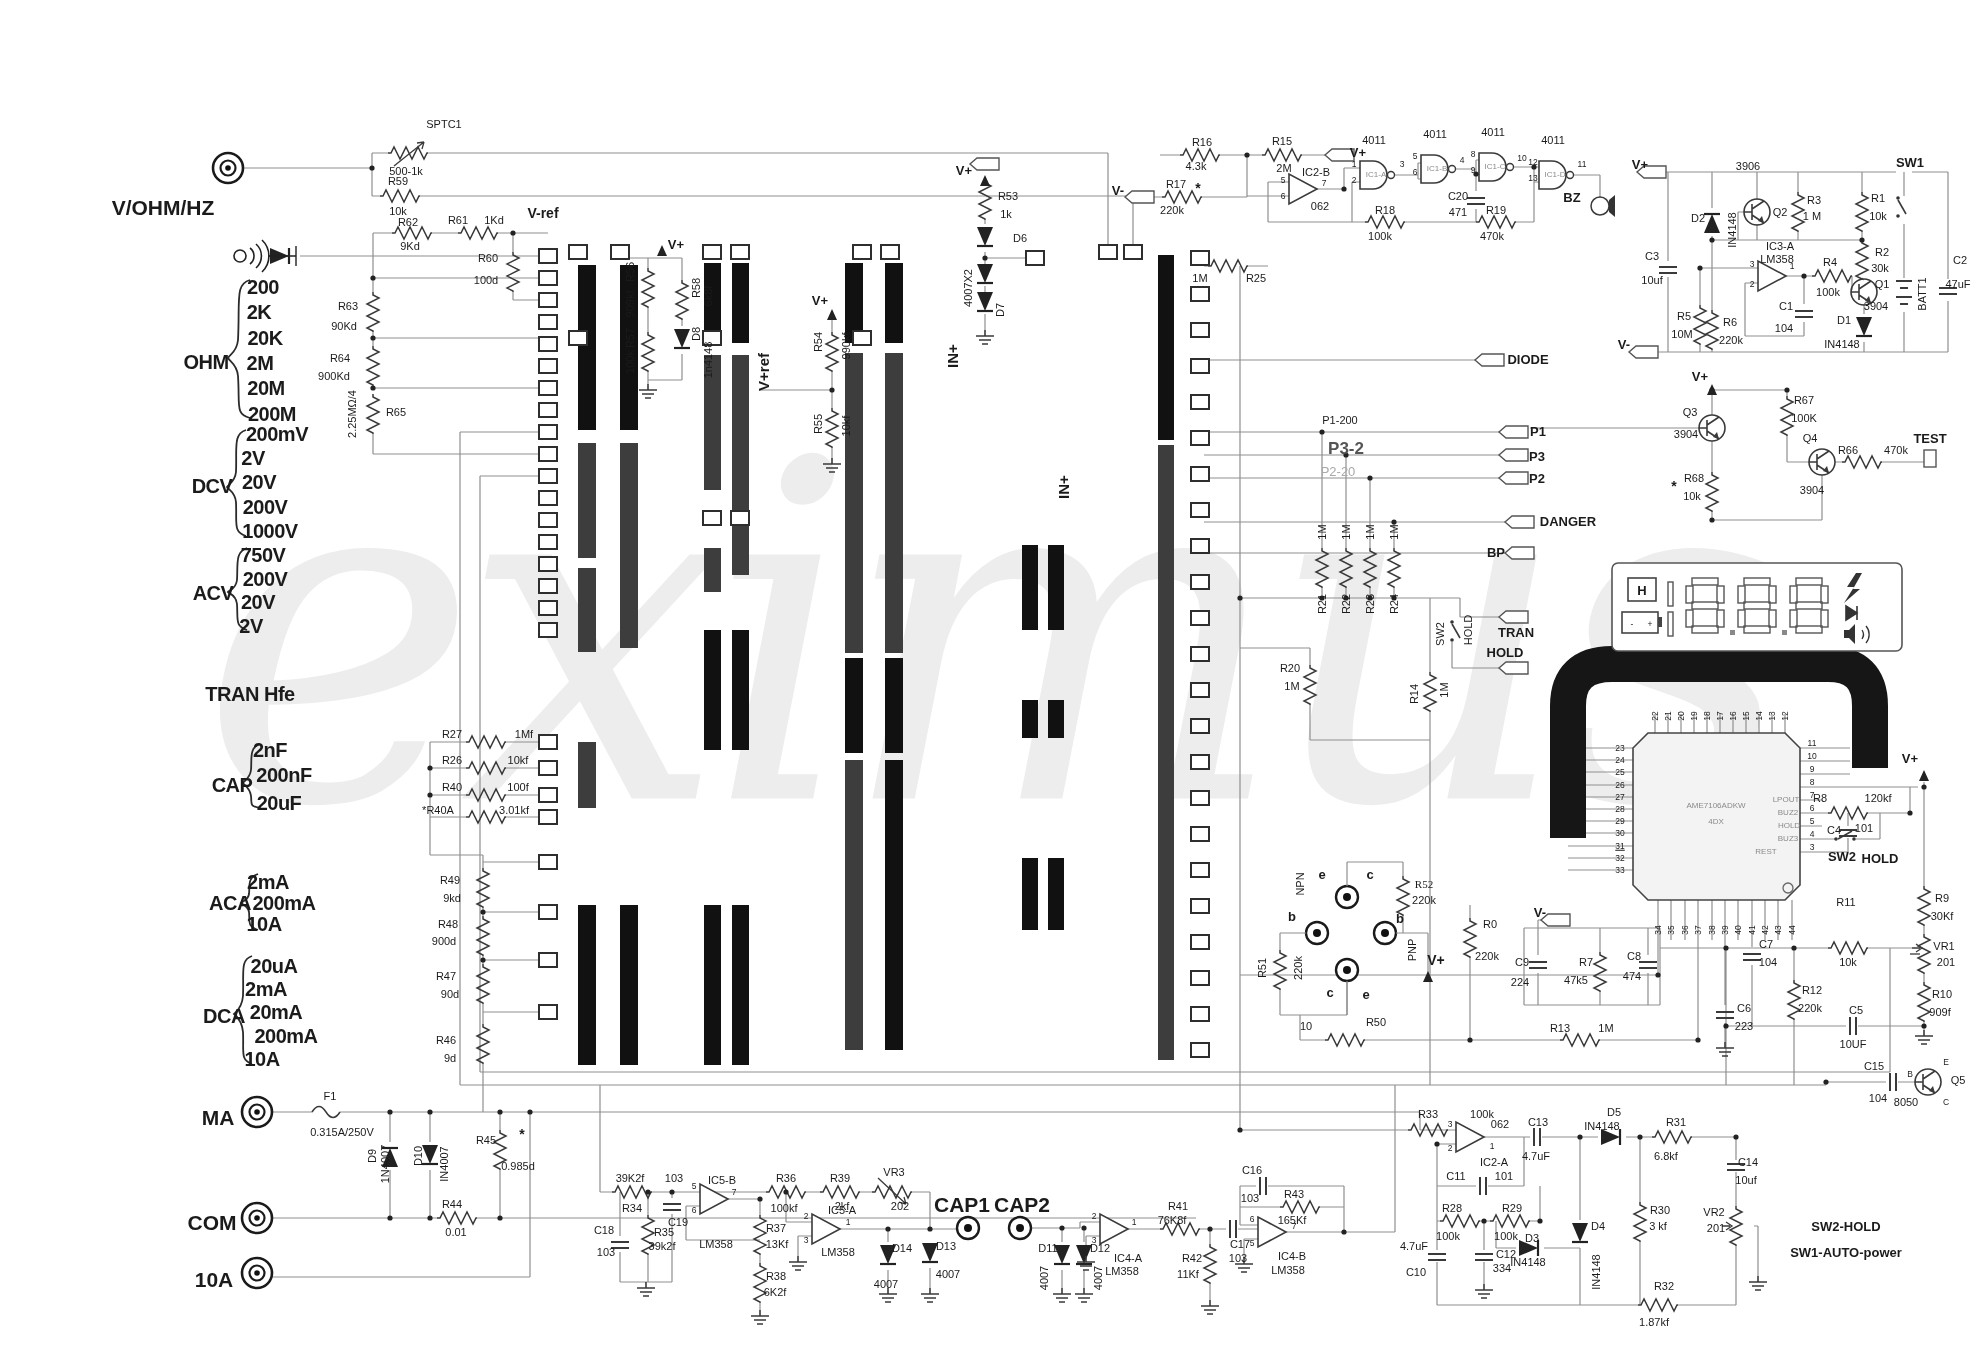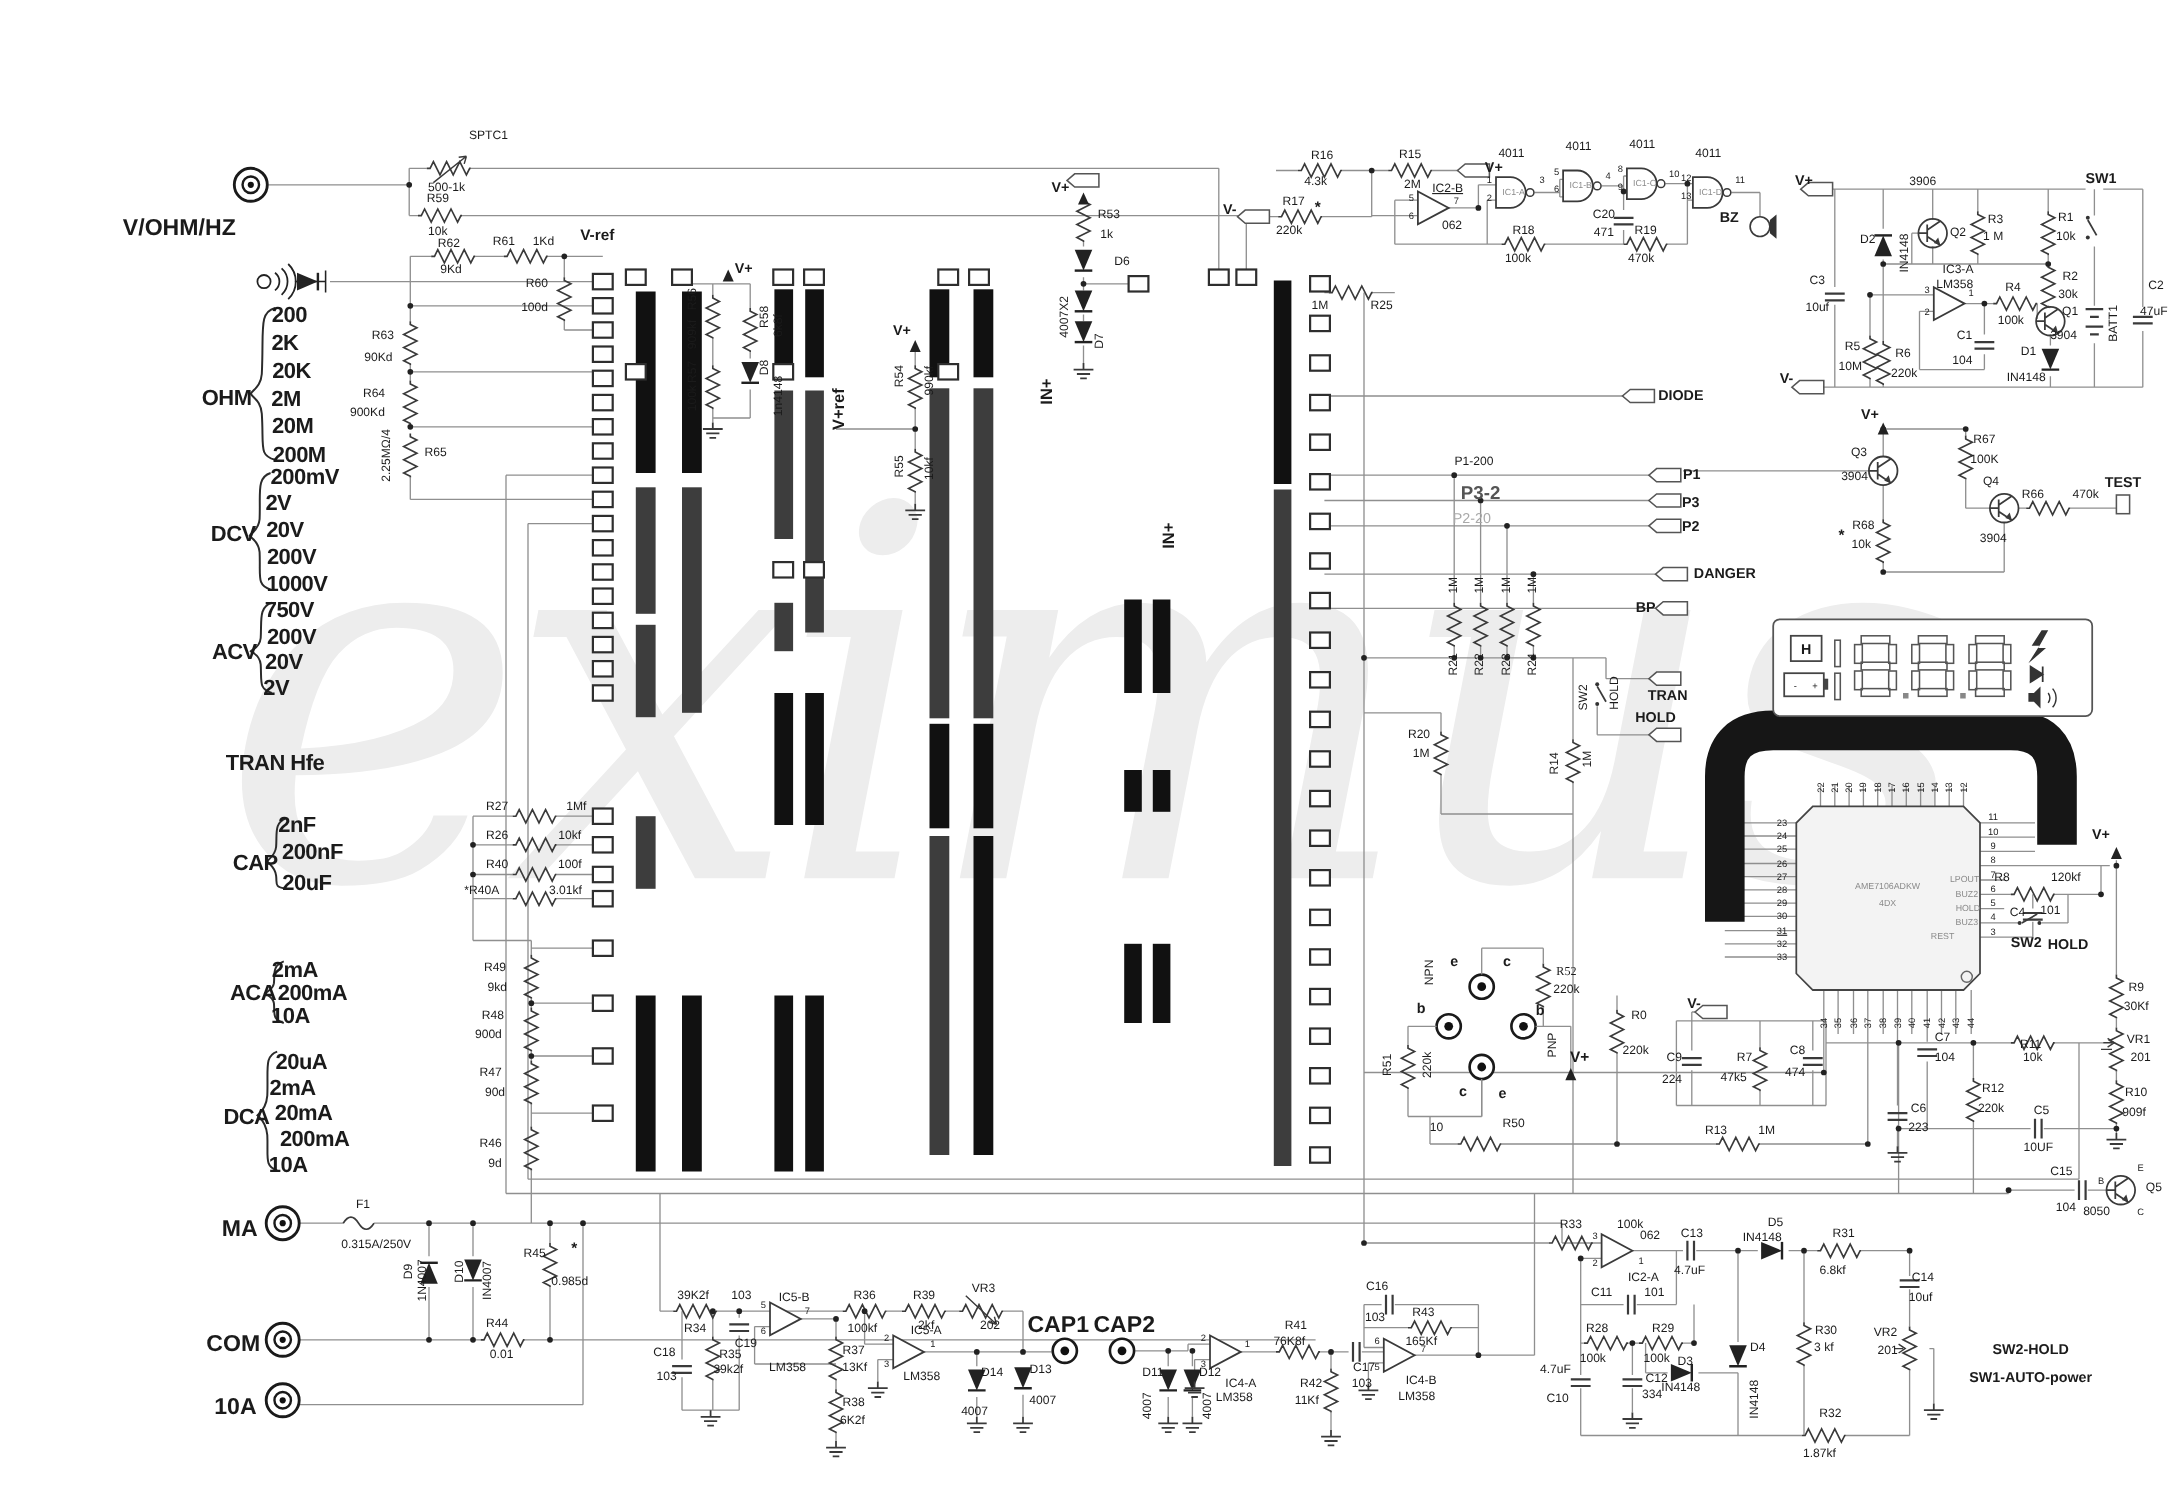--- a/index.html
+++ b/index.html
@@ -730,21 +730,21 @@
       <div class="lbl v" style="left: 1000px; top: 310px;">D7</div>
       <div class="lbl m" style="left: 1118px; top: 190px;">V-</div>
       <div class="lbl" style="left: 1176px; top: 184px;">R17</div>
       <div class="lbl" style="left: 1172px; top: 210px;">220k</div>
       <div class="lbl" style="left: 1202px; top: 142px;">R16</div>
       <div class="lbl" style="left: 1196px; top: 166px;">4.3k</div>
       <div class="lbl b" style="left: 1198px; top: 188px;">*</div>
       <div class="lbl" style="left: 1282px; top: 141px;">R15</div>
       <div class="lbl" style="left: 1284px; top: 168px;">2M</div>
       <div class="lbl m" style="left: 1358px; top: 152px;">V+</div>
-      <div class="lbl" style="left: 1316px; top: 172px; text-decoration: underline;">IC2-B</div>
+      <div class="lbl" style="left: 1316px; top: 172px;">IC2-B</div>
       <div class="lbl" style="left: 1320px; top: 206px;">062</div>
       <div class="lbl t" style="left: 1283px; top: 180px;">5</div>
       <div class="lbl t" style="left: 1283px; top: 196px;">6</div>
       <div class="lbl t" style="left: 1324px; top: 183px;">7</div>
       <div class="lbl" style="left: 1200px; top: 278px;">1M</div>
       <div class="lbl" style="left: 1256px; top: 278px;">R25</div>
       <div class="lbl" style="left: 1374px; top: 140px;">4011</div>
       <div class="lbl" style="left: 1435px; top: 134px;">4011</div>
       <div class="lbl" style="left: 1493px; top: 132px;">4011</div>
       <div class="lbl" style="left: 1553px; top: 140px;">4011</div>
@@ -902,21 +902,21 @@
       <div class="lbl m" style="left: 1910px; top: 758px;">V+</div>
       <div class="lbl m" style="left: 1642px; top: 590px;">H</div>
       <div class="lbl t" style="left: 1632px; top: 624px;">-</div>
       <div class="lbl t" style="left: 1650px; top: 624px;">+</div>
       <div class="lbl" style="left: 1942px; top: 898px;">R9</div>
       <div class="lbl" style="left: 1942px; top: 916px;">30Kf</div>
       <div class="lbl" style="left: 1944px; top: 946px;">VR1</div>
       <div class="lbl" style="left: 1946px; top: 962px;">201</div>
       <div class="lbl" style="left: 1942px; top: 994px;">R10</div>
       <div class="lbl" style="left: 1940px; top: 1012px;">909f</div>
-      <div class="lbl" style="left: 1846px; top: 950px;">R11</div>
+      <div class="lbl" style="left: 1846px; top: 902px;">R11</div>
       <div class="lbl" style="left: 1848px; top: 962px;">10k</div>
       <div class="lbl" style="left: 1856px; top: 1010px;">C5</div>
       <div class="lbl" style="left: 1853px; top: 1044px;">10UF</div>
       <div class="lbl" style="left: 1812px; top: 990px;">R12</div>
       <div class="lbl" style="left: 1810px; top: 1008px;">220k</div>
       <div class="lbl" style="left: 1766px; top: 944px;">C7</div>
       <div class="lbl" style="left: 1768px; top: 962px;">104</div>
       <div class="lbl" style="left: 1744px; top: 1008px;">C6</div>
       <div class="lbl" style="left: 1744px; top: 1026px;">223</div>
       <div class="lbl" style="left: 1634px; top: 956px;">C8</div>

